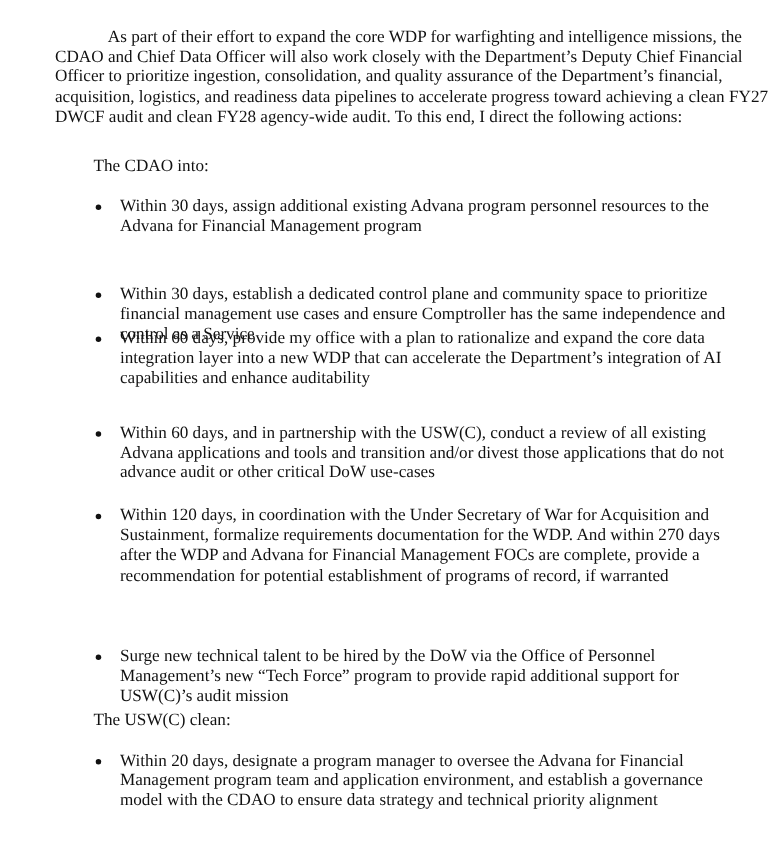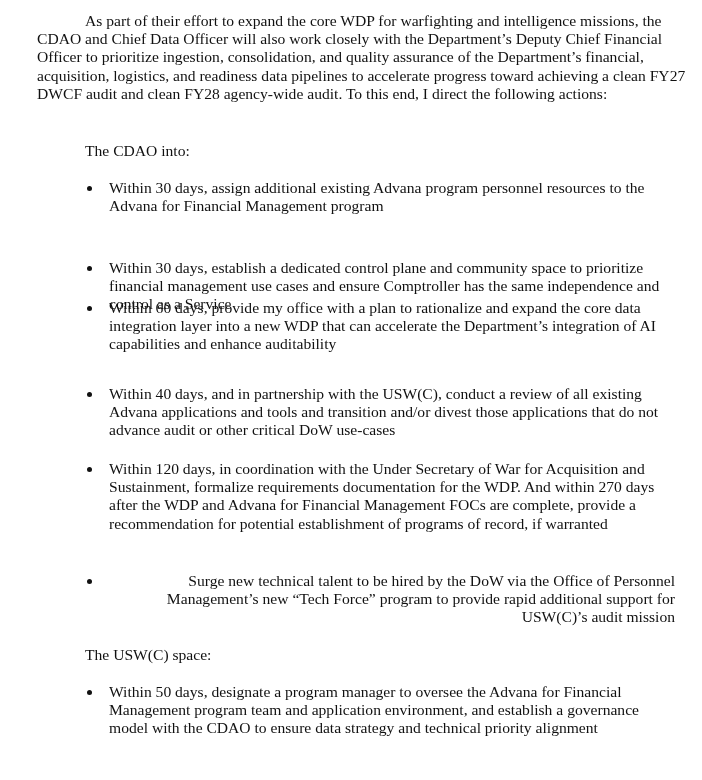--- a/index.html
+++ b/index.html
@@ -1,21 +1,21 @@
 <!DOCTYPE html>
 <html><head>
 <meta charset="utf-8">
 <style>
   html, body { margin: 0; padding: 0; background: #ffffff; }
   body {
     width: 702px; height: 780px; overflow: hidden; position: relative;
     font-family: "Liberation Serif", "DejaVu Serif", serif;
     font-size: 15.6px; color: #111111; line-height: 18.2px;
   }
-  .para { position: absolute; left: 37px; top: 12px; width: 650px; margin: 0; }
+  .para { position: absolute; left: 37px; top: 12px; width: 650px; margin: 13px; }
   .para .indent { display: inline-block; width: 48px; }
   .heading { position: absolute; left: 85px; margin: 0; }
   .item { position: absolute; left: 85px; width: 590px; }
   .bullet { position: absolute; left: 0; top: 0; width: 24px; }
   .bullet::before {
     content: ""; position: absolute; left: 2px; top: 7px;
     width: 5px; height: 5px; border-radius: 50%; background: #111;
   }
   .item-text { display: block; margin-left: 24px; }
 </style>
@@ -34,32 +34,32 @@
   <div class="item" style="top:235px;margin-top:24px;">
     <span class="bullet"></span>
     <span class="item-text">Within 30 days, establish a dedicated control plane and community space to prioritize financial management use cases and ensure Comptroller has the same independence and control as a Service</span>
   </div>
   <div class="item" style="top:299px;">
     <span class="bullet"></span>
     <span class="item-text">Within 60 days, provide my office with a plan to rationalize and expand the core data integration layer into a new WDP that can accelerate the Department’s integration of AI capabilities and enhance auditability</span>
   </div>
   <div class="item" style="top:385px;">
     <span class="bullet"></span>
-    <span class="item-text">Within 40 days, and in partnership with the USW(C), conduct a review of all existing Advana applications and tools and transition and/or divest those applications that do not advance audit or other critical DoW use-cases</span>
+    <span class="item-text">Within 60 days, and in partnership with the USW(C), conduct a review of all existing Advana applications and tools and transition and/or divest those applications that do not advance audit or other critical DoW use-cases</span>
   </div>
   <div class="item" style="top:460px;">
     <span class="bullet"></span>
     <span class="item-text">Within 120 days, in coordination with the Under Secretary of War for Acquisition and Sustainment, formalize requirements documentation for the WDP.  And within 270 days after the WDP and Advana for Financial Management FOCs are complete, provide a recommendation for potential establishment of programs of record, if warranted</span>
   </div>
-  <div class="item" style="top:572px;text-align:right;">
+  <div class="item" style="top:588px;">
     <span class="bullet"></span>
     <span class="item-text">Surge new technical talent to be hired by the DoW via the Office of Personnel Management’s new “Tech Force” program to provide rapid additional support for USW(C)’s audit mission</span>
   </div>
 </div>
 
-<p class="heading" style="top:646px;">The USW(C) space:</p>
+<p class="heading" style="top:646px;">The USW(C) clean:</p>
 
 <div>
   <div class="item" style="top:683px;">
     <span class="bullet"></span>
-    <span class="item-text">Within 50 days, designate a program manager to oversee the Advana for Financial Management program team and application environment, and establish a governance model with the CDAO to ensure data strategy and technical priority alignment</span>
+    <span class="item-text">Within 20 days, designate a program manager to oversee the Advana for Financial Management program team and application environment, and establish a governance model with the CDAO to ensure data strategy and technical priority alignment</span>
   </div>
 </div>
 
 </body></html>

